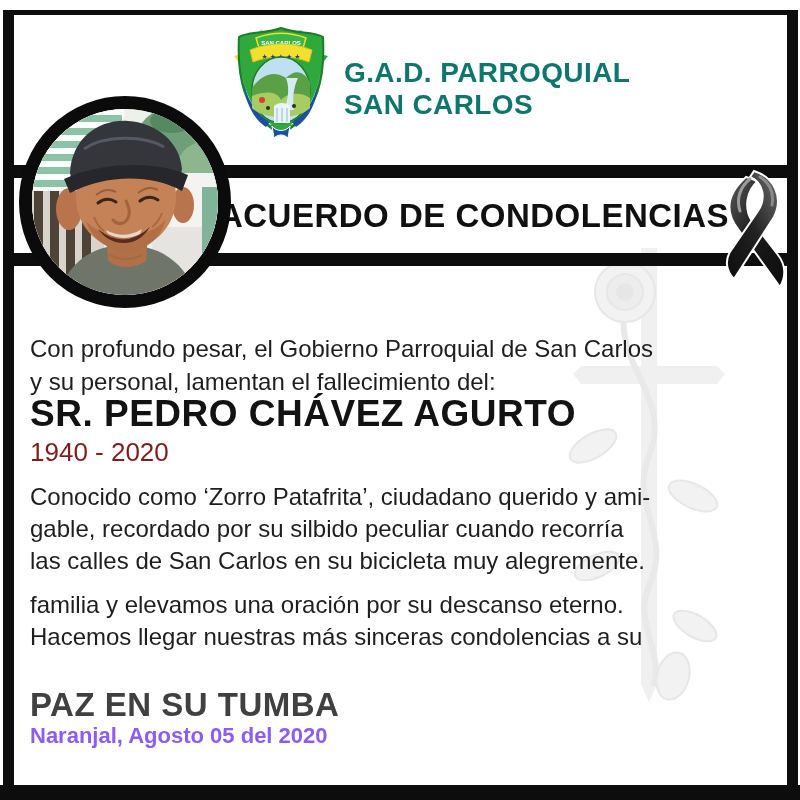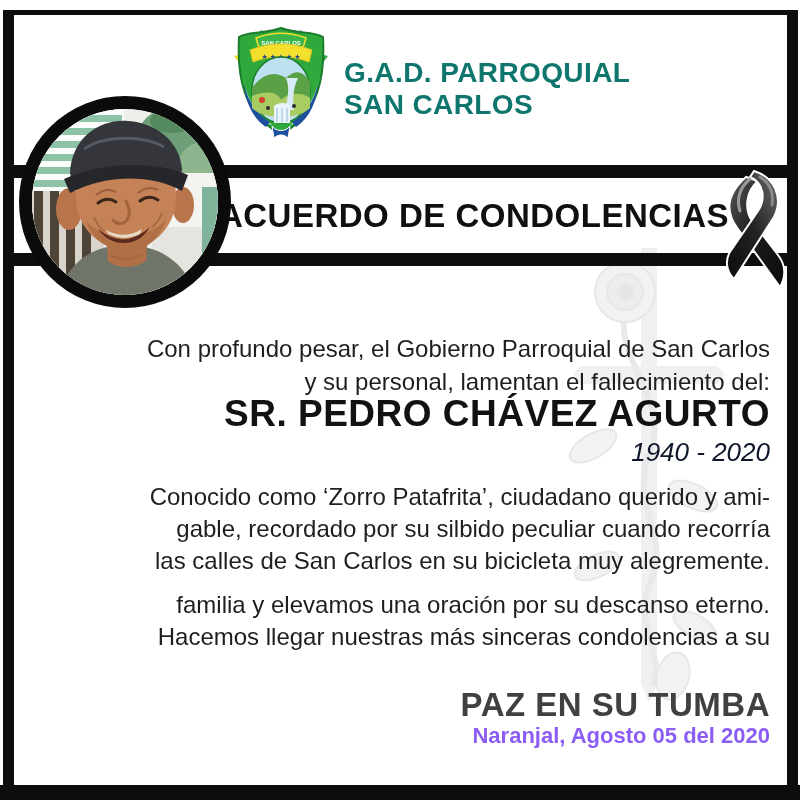--- a/index.html
+++ b/index.html
@@ -30,24 +30,24 @@
   .photo-circle{
     position:absolute;left:19px;top:96px;width:186px;height:186px;z-index:5;
     border:13px solid #0b0b0b;border-radius:50%;overflow:hidden;background:#e9ece6;
   }
   .photo-circle svg{display:block;width:186px;height:186px;}
   
   .ribbon{position:absolute;left:710px;top:167px;width:88px;height:132px;z-index:5;}
   
   .watermark{position:absolute;left:553px;top:246px;width:192px;height:472px;z-index:1;}
   
-  .txt{position:absolute;left:30px;right:30px;text-align:right;z-index:3;}
+  .txt{position:absolute;left:30px;right:30px;text-align:left;z-index:3;}
   .intro{top:333px;font-size:24px;line-height:1.36;color:#1e1e1e;}
   .deceased{top:393px;font-size:37px;font-weight:bold;letter-spacing:0.5px;color:#121212;}
-  .years{top:437px;font-size:26px;color:#0f172a;font-style:italic;}
+  .years{top:437px;font-size:26px;color:#7f1d1d;}
   .tribute{top:481px;font-size:24px;line-height:1.34;color:#1e1e1e;}
   .condolence{top:589px;font-size:24px;line-height:1.34;color:#1e1e1e;}
   .farewell{top:686px;font-size:33px;font-weight:bold;letter-spacing:0.5px;color:#404040;}
   .dateline{top:723px;font-size:22px;font-weight:bold;color:#8b5cf6;}
 </style>
 </head>
 <body>
 
 <div id="page">
 

